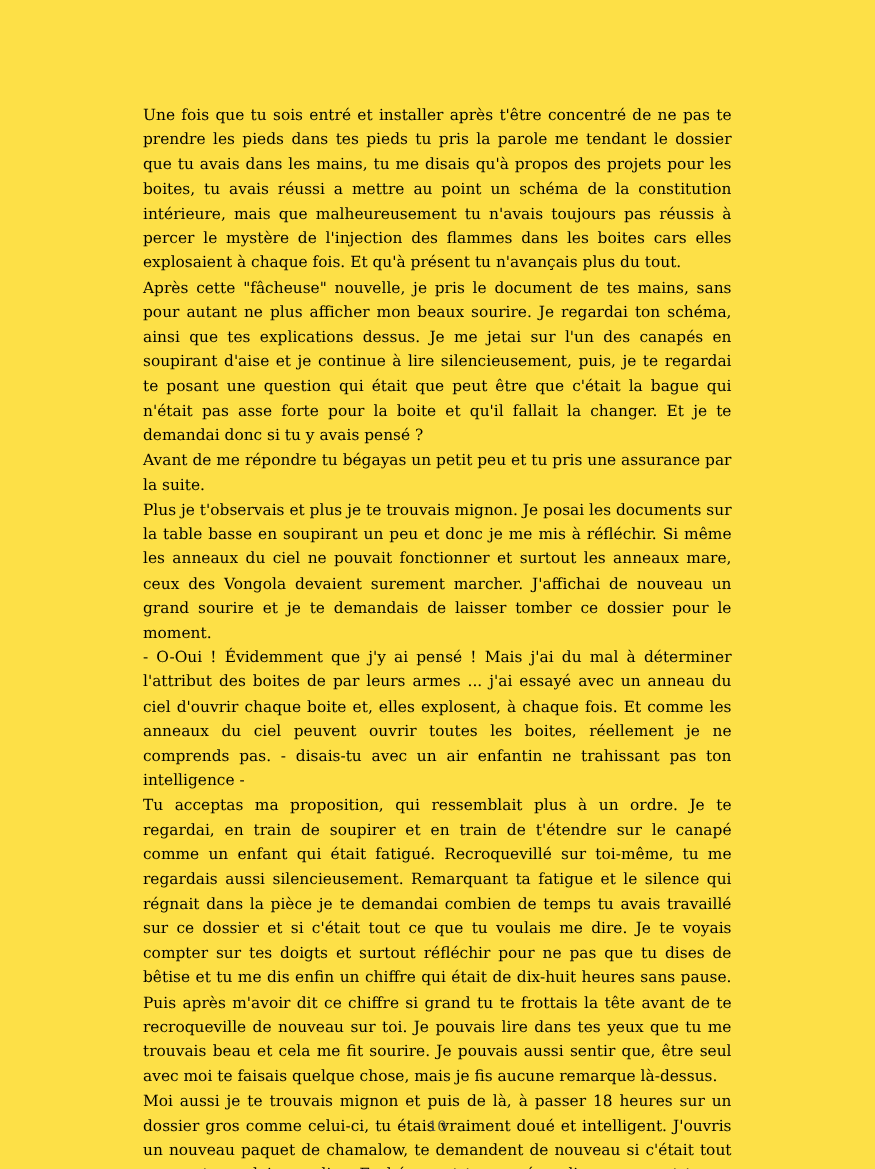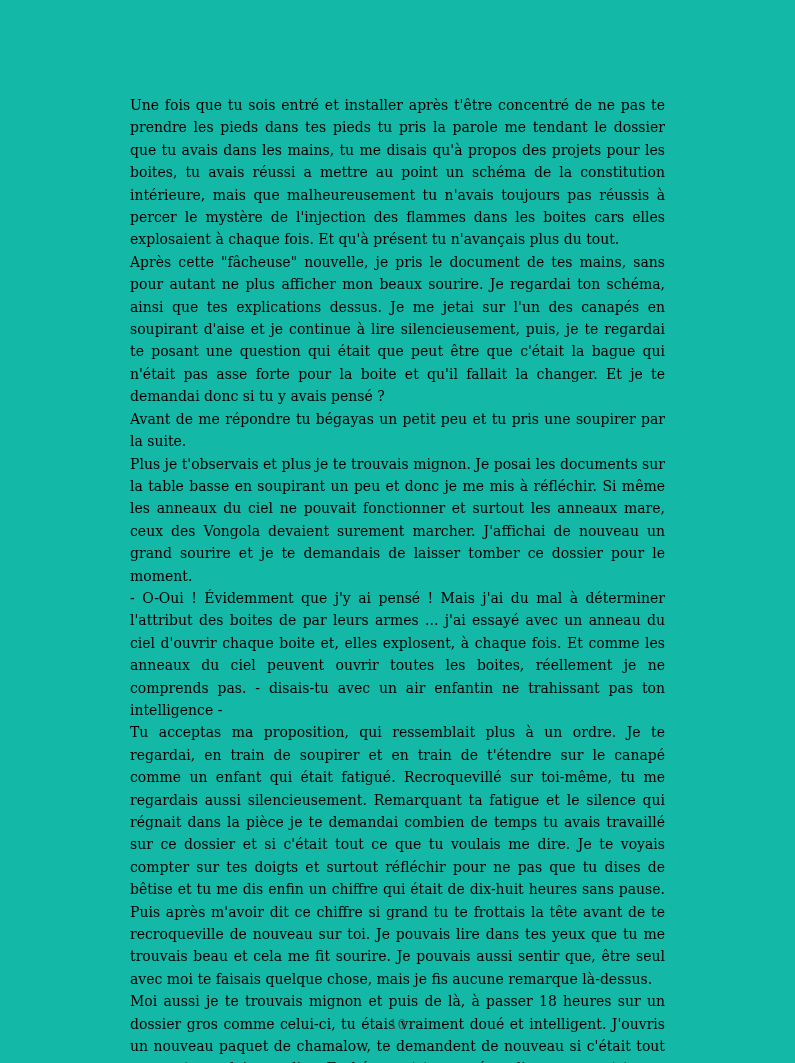--- a/index.html
+++ b/index.html
@@ -9,21 +9,21 @@
   body {
     width: 795px;
     height: 1063px;
     background: #ffffff;
     font-family: "DejaVu Serif", "Liberation Serif", serif;
   }
   .page {
     position: relative;
     width: 795px;
     height: 1063px;
-    background: #14b8a6;
+    background: #fde047;
     overflow: hidden;
   }
   .text-block {
     position: absolute;
     left: 130px;
     top: 94px;
     width: 535px;
     color: #000000;
     font-size: 14px;
     line-height: 22.4px;
@@ -45,20 +45,20 @@
     line-height: 18px;
   }
 </style>
 </head>
 <body>
 
 <div class="page">
   <div class="text-block">
       <p class="para">Une fois que tu sois entré et installer après t'être concentré de ne pas te prendre les pieds dans tes pieds tu pris la parole me tendant le dossier que tu avais dans les mains, tu me disais qu'à propos des projets pour les boites, tu avais réussi a mettre au point un schéma de la constitution intérieure, mais que malheureusement tu n'avais toujours pas réussis à percer le mystère de l'injection des flammes dans les boites cars elles explosaient à chaque fois. Et qu'à présent tu n'avançais plus du tout.</p>
       <p class="para">Après cette "fâcheuse" nouvelle, je pris le document de tes mains, sans pour autant ne plus afficher mon beaux sourire. Je regardai ton schéma, ainsi que tes explications dessus. Je me jetai sur l'un des canapés en soupirant d'aise et je continue à lire silencieusement, puis, je te regardai te posant une question qui était que peut être que c'était la bague qui n'était pas asse forte pour la boite et qu'il fallait la changer. Et je te demandai donc si tu y avais pensé ?</p>
-      <p class="para">Avant de me répondre tu bégayas un petit peu et tu pris une soupirer par la suite.</p>
+      <p class="para">Avant de me répondre tu bégayas un petit peu et tu pris une assurance par la suite.</p>
       <p class="para">Plus je t'observais et plus je te trouvais mignon. Je posai les documents sur la table basse en soupirant un peu et donc je me mis à réfléchir. Si même les anneaux du ciel ne pouvait fonctionner et surtout les anneaux mare, ceux des Vongola devaient surement marcher. J'affichai de nouveau un grand sourire et je te demandais de laisser tomber ce dossier pour le moment.</p>
       <p class="para">- O-Oui ! Évidemment que j'y ai pensé ! Mais j'ai du mal à déterminer l'attribut des boites de par leurs armes ... j'ai essayé avec un anneau du ciel d'ouvrir chaque boite et, elles explosent, à chaque fois. Et comme les anneaux du ciel peuvent ouvrir toutes les boites, réellement je ne comprends pas. - disais-tu avec un air enfantin ne trahissant pas ton intelligence -</p>
       <p class="para">Tu acceptas ma proposition, qui ressemblait plus à un ordre. Je te regardai, en train de soupirer et en train de t'étendre sur le canapé comme un enfant qui était fatigué. Recroquevillé sur toi-même, tu me regardais aussi silencieusement. Remarquant ta fatigue et le silence qui régnait dans la pièce je te demandai combien de temps tu avais travaillé sur ce dossier et si c'était tout ce que tu voulais me dire. Je te voyais compter sur tes doigts et surtout réfléchir pour ne pas que tu dises de bêtise et tu me dis enfin un chiffre qui était de dix-huit heures sans pause. Puis après m'avoir dit ce chiffre si grand tu te frottais la tête avant de te recroqueville de nouveau sur toi. Je pouvais lire dans tes yeux que tu me trouvais beau et cela me fit sourire. Je pouvais aussi sentir que, être seul avec moi te faisais quelque chose, mais je fis aucune remarque là-dessus.</p>
       <p class="para">Moi aussi je te trouvais mignon et puis de là, à passer 18 heures sur un dossier gros comme celui-ci, tu étais vraiment doué et intelligent. J'ouvris un nouveau paquet de chamalow, te demandent de nouveau si c'était tout ce que tu voulais me dire. En bégayant tu me répondis que non et tu me demandas si je voulais</p>
     </div>
   <div class="page-number">10</div>
 </div>
 
 </body></html>

